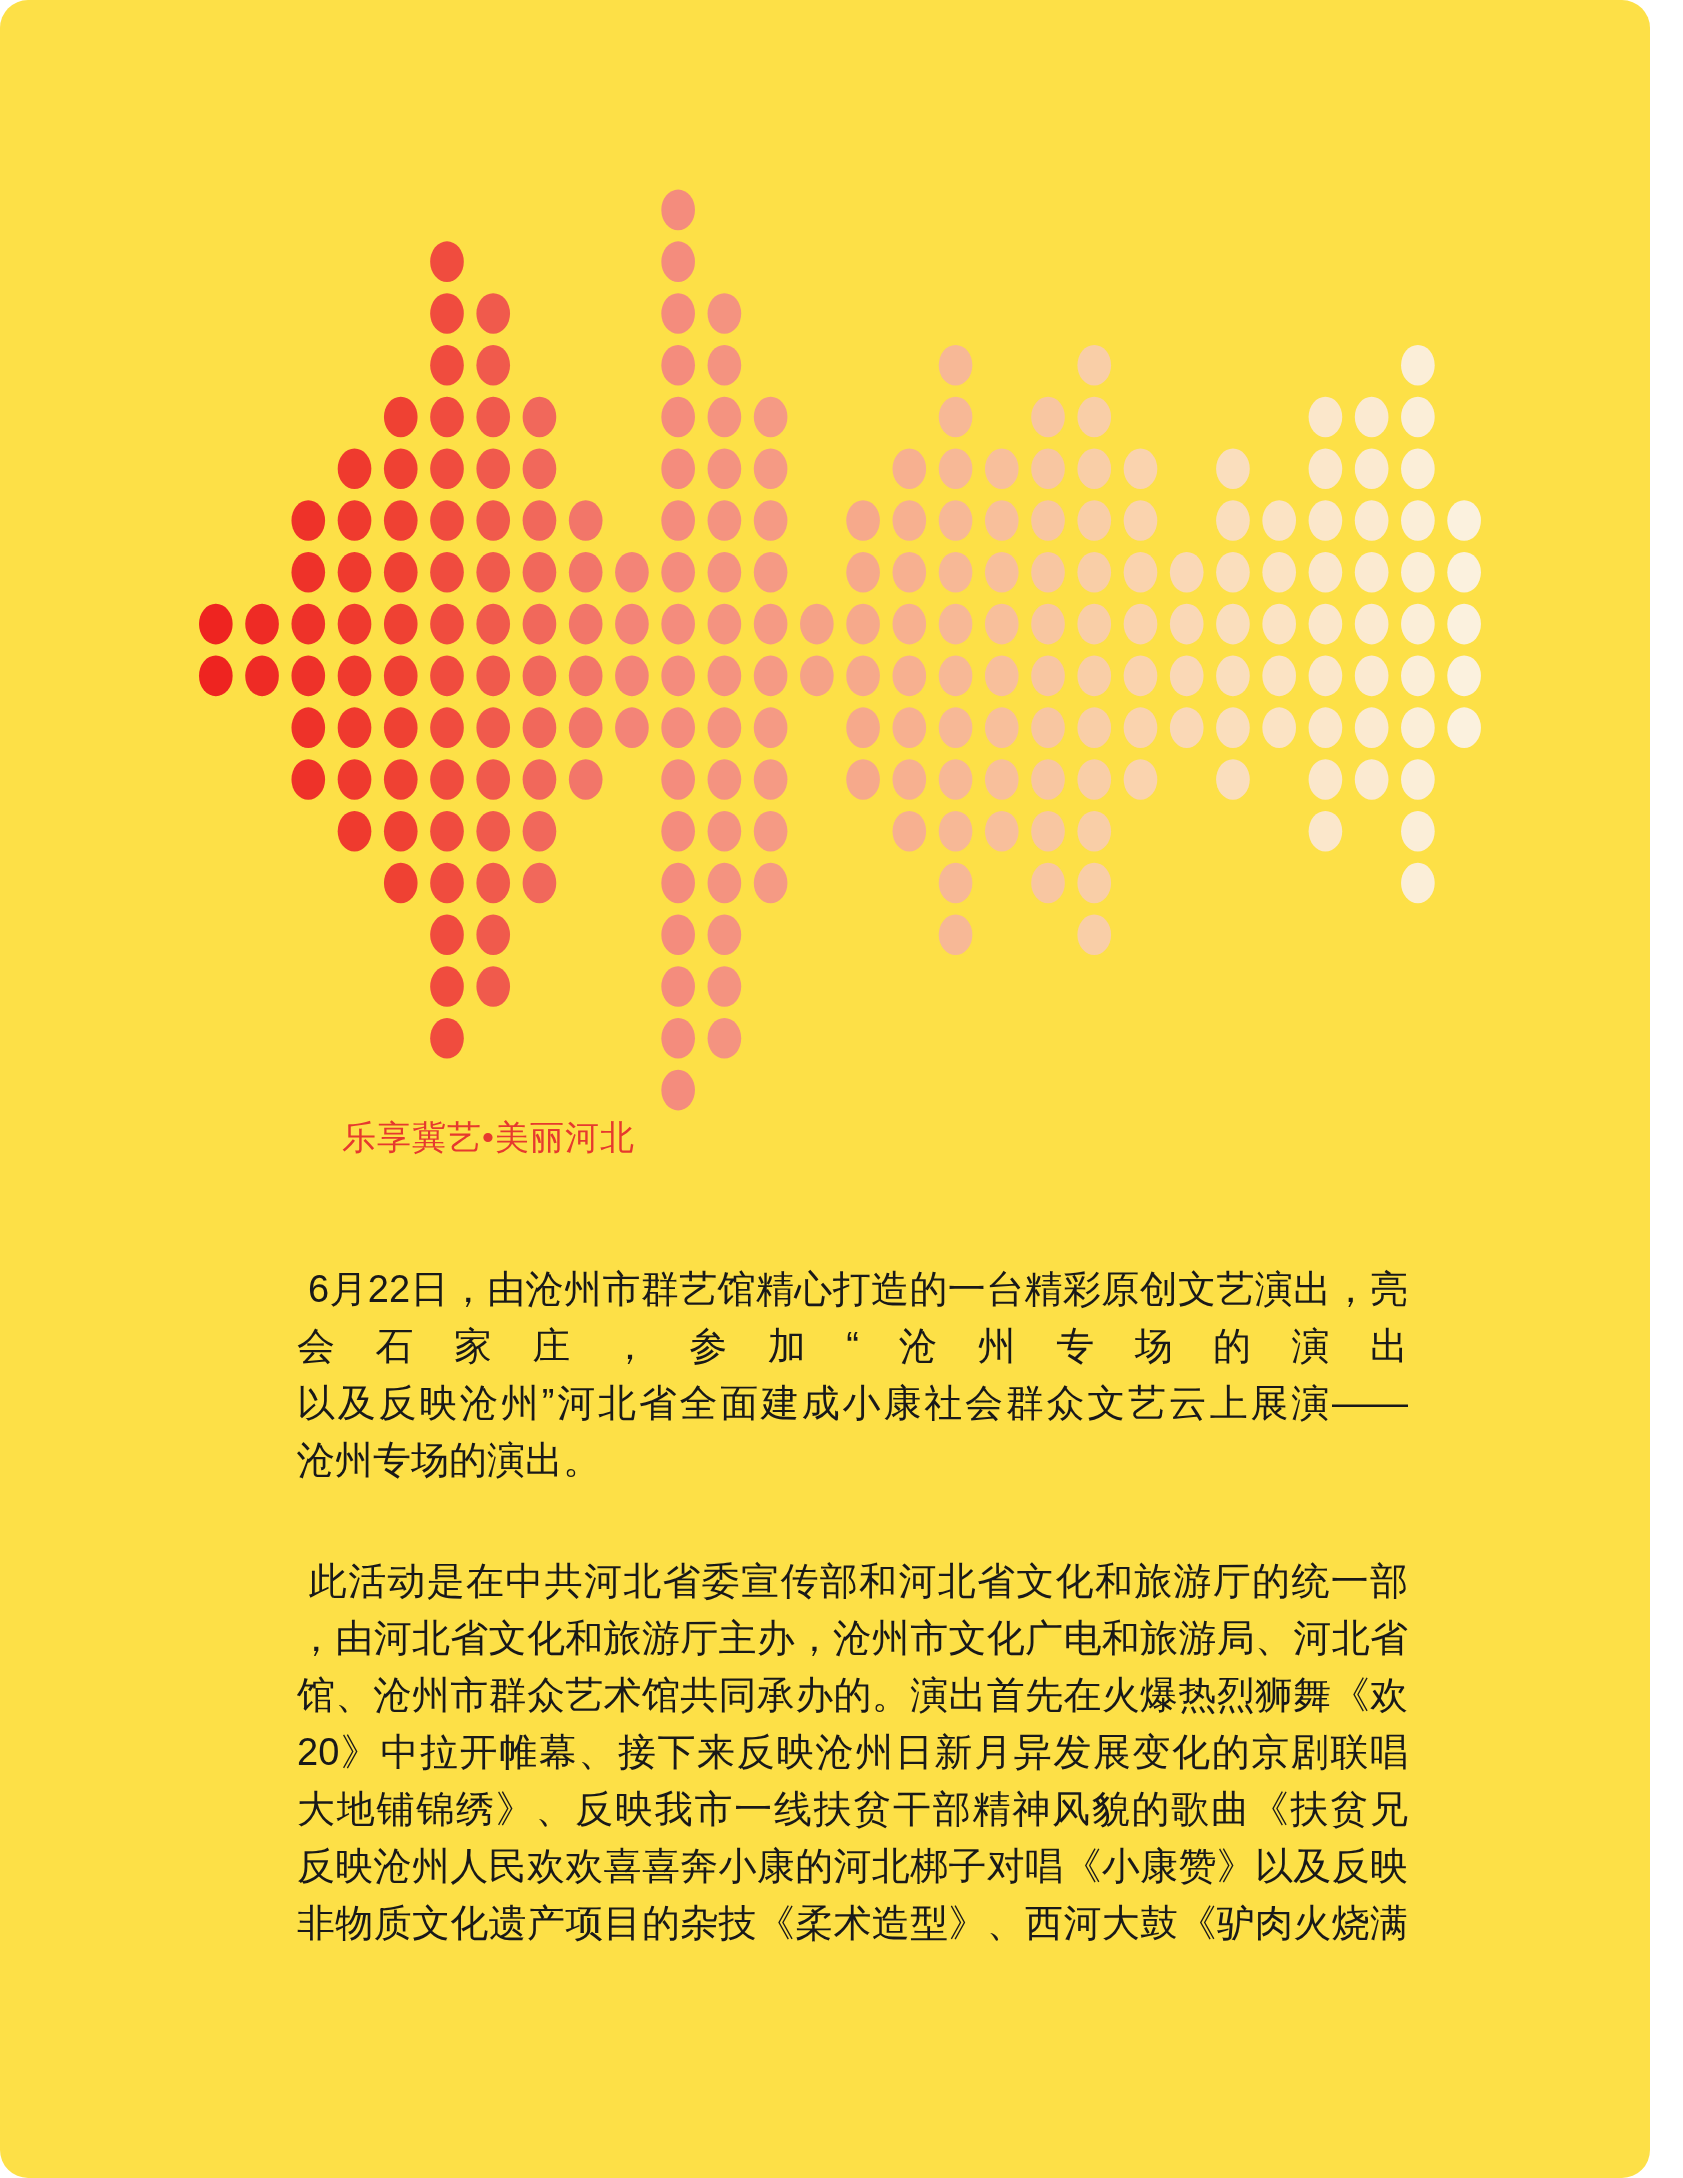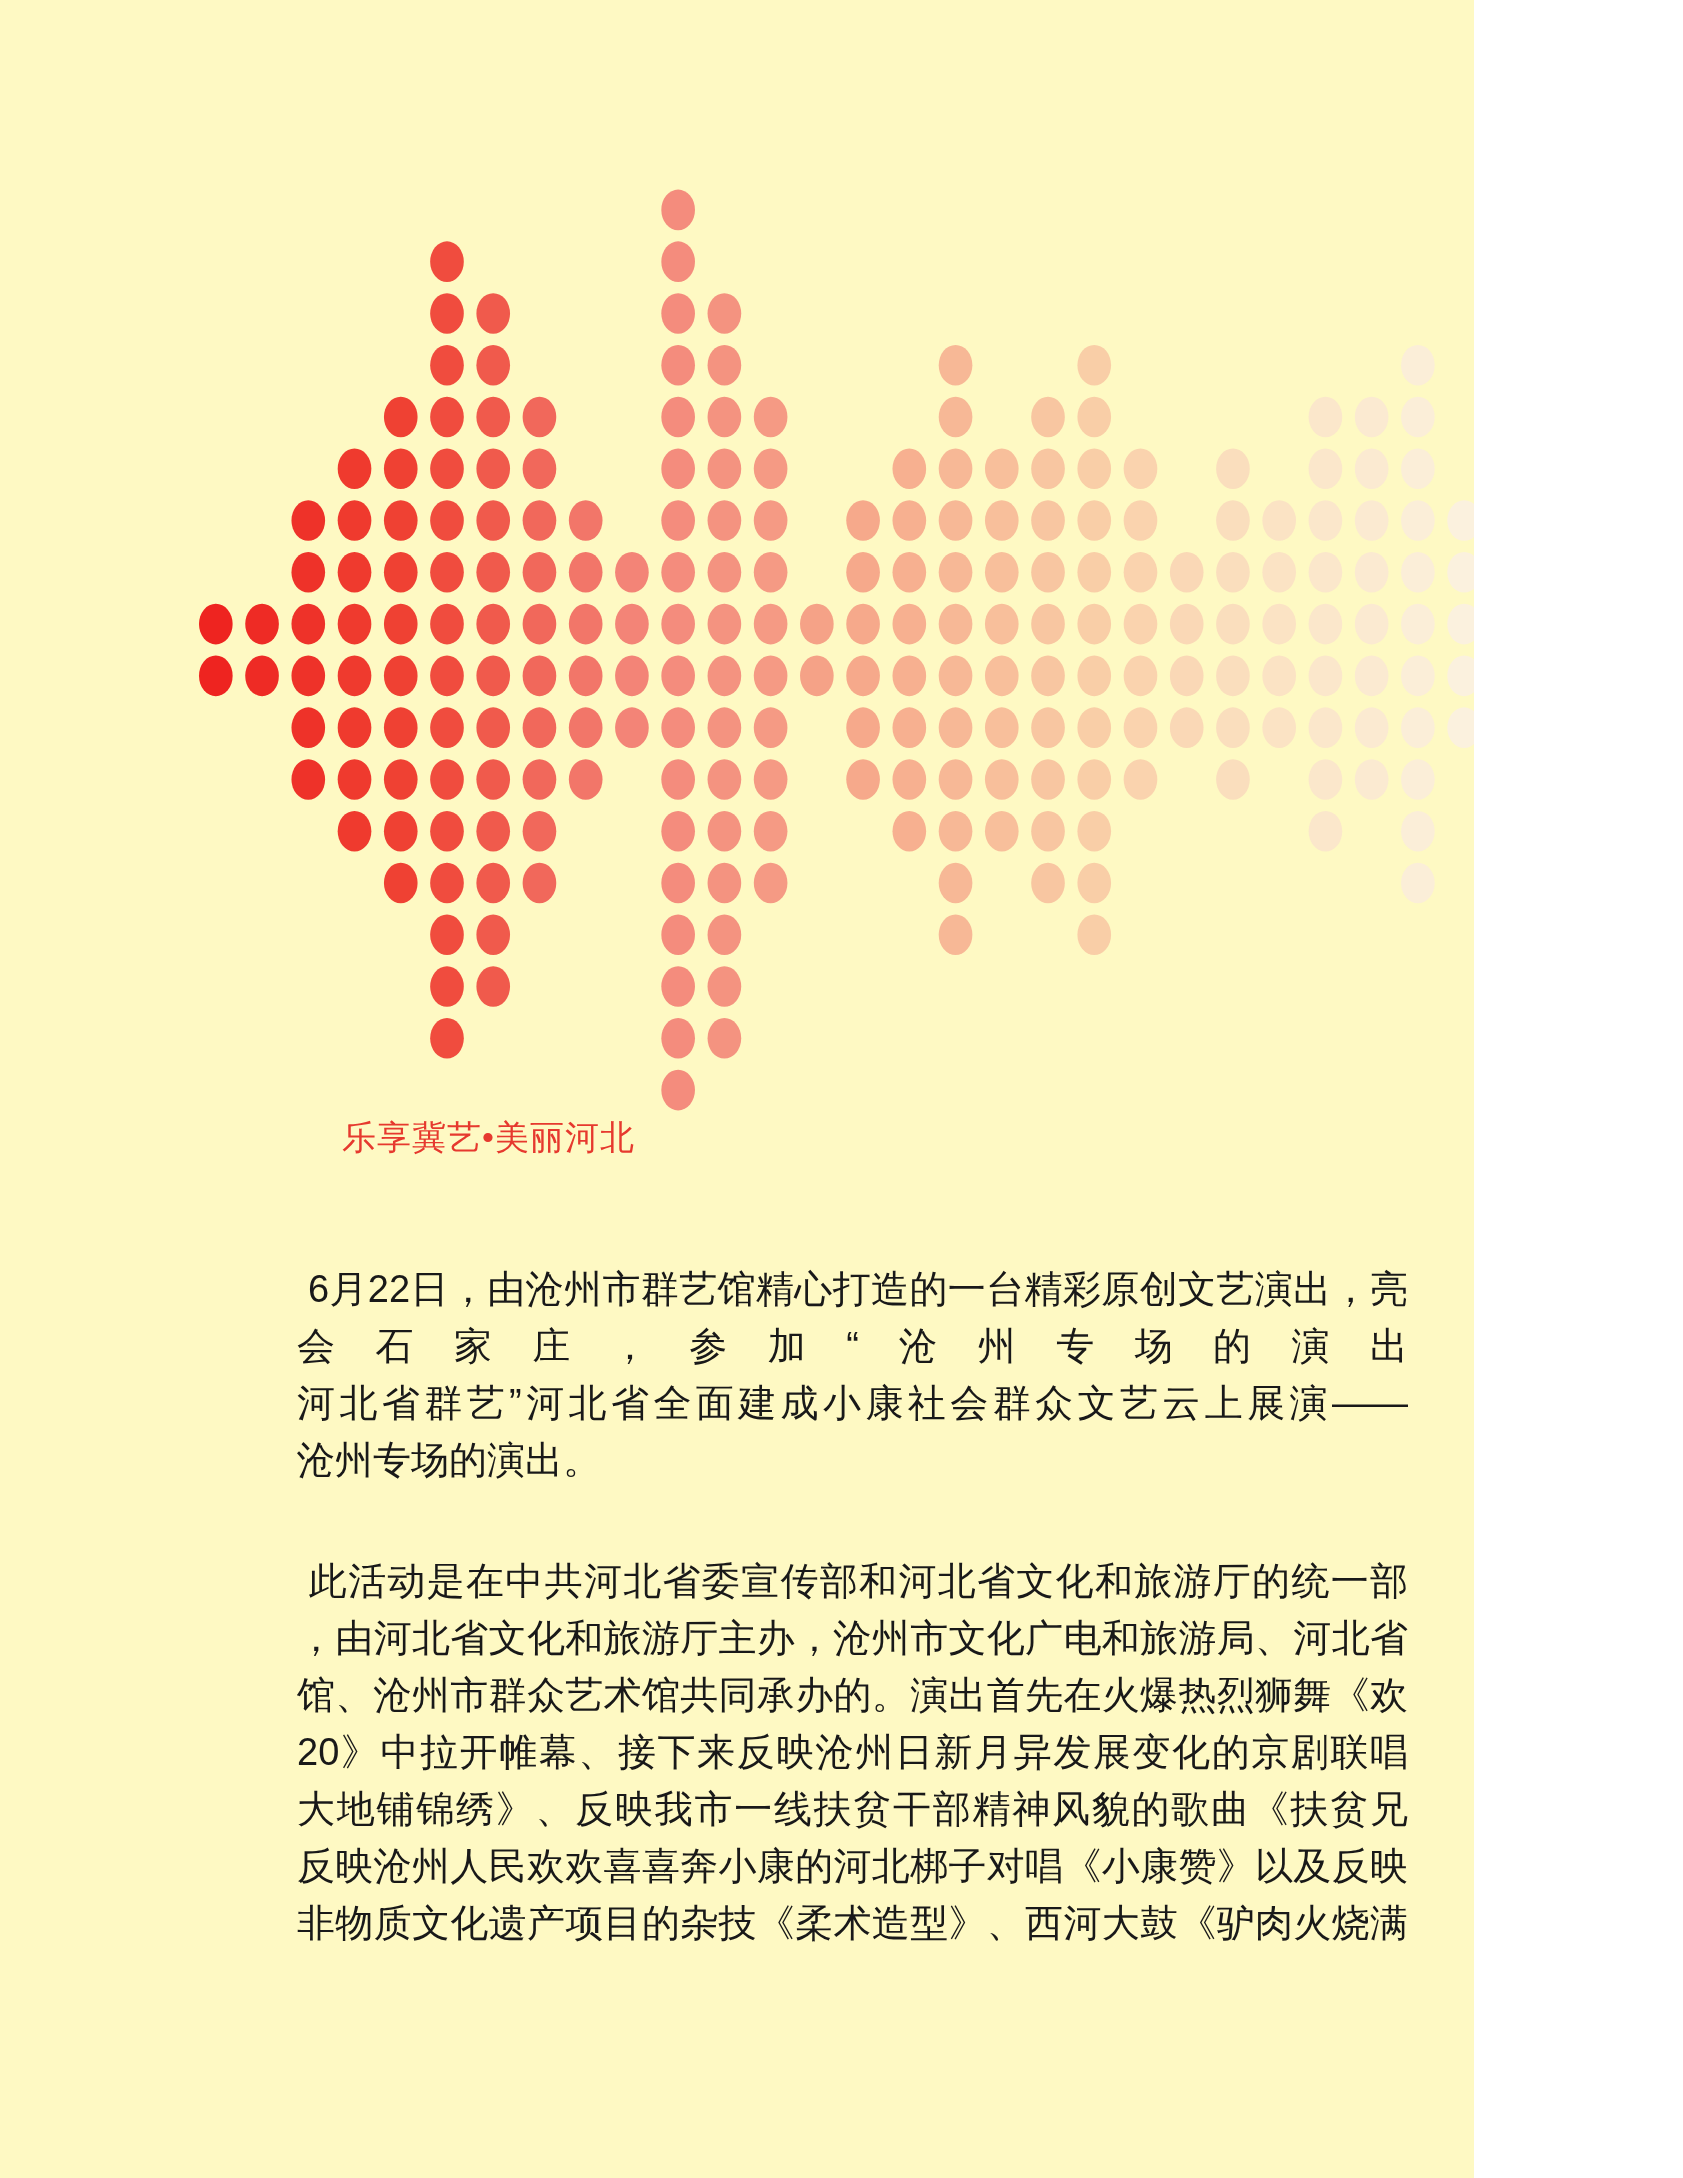--- a/index.html
+++ b/index.html
@@ -2,25 +2,26 @@
 <html><head>
 <meta charset="utf-8">
 <style>
   html, body {
     margin: 0;
     padding: 0;
     background: #ffffff;
   }
   #page {
     position: relative;
-    width: 1474px;
+    width: 1650px;
     height: 2178px;
-    background: #fef9c3;
+    background: #fde047;
     overflow: hidden;
     font-family: "Liberation Sans", "DejaVu Sans", sans-serif;
+    border-radius: 28px;
   }
   #dot-pattern {
     position: absolute;
     left: 0;
     top: 0;
     width: 1683px;
     height: 1188px;
     display: block;
   }
   #caption {
@@ -297,21 +298,21 @@
       <ellipse cx="1478.9" cy="682.7" rx="17" ry="20.5" fill="rgb(251,241,222)"></ellipse>
       <ellipse cx="1478.9" cy="735.0" rx="17" ry="20.5" fill="rgb(251,241,222)"></ellipse>
     </svg>
 
   <div id="caption" style="color: rgb(230, 57, 46);">乐享冀艺•美丽河北</div>
 
   <div id="article" style="color: rgb(25, 25, 25);">
       <div class="para">
         <div class="tline"> 6月22日，由沧州市群艺馆精心打造的一台精彩原创文艺演出，亮相省</div>
         <div class="tline">会石家庄，参加“沧州专场的演出</div>
-        <div class="tline">河北省群艺”河北省全面建成小康社会群众文艺云上展演——</div>
+        <div class="tline">以及反映沧州”河北省全面建成小康社会群众文艺云上展演——</div>
         <div class="tline short">沧州专场的演出。</div>
       </div>
       <div class="para">
         <div class="tline"> 此活动是在中共河北省委宣传部和河北省文化和旅游厅的统一部署下</div>
         <div class="tline">，由河北省文化和旅游厅主办，沧州市文化广电和旅游局、河北省群艺</div>
         <div class="tline">馆、沧州市群众艺术馆共同承办的。演出首先在火爆热烈狮舞《欢聚20</div>
         <div class="tline">20》中拉开帷幕、接下来反映沧州日新月异发展变化的京剧联唱《沧州</div>
         <div class="tline">大地铺锦绣》、反映我市一线扶贫干部精神风貌的歌曲《扶贫兄弟》、</div>
         <div class="tline">反映沧州人民欢欢喜喜奔小康的河北梆子对唱《小康赞》以及反映沧州</div>
         <div class="tline">非物质文化遗产项目的杂技《柔术造型》、西河大鼓《驴肉火烧满城香</div>

